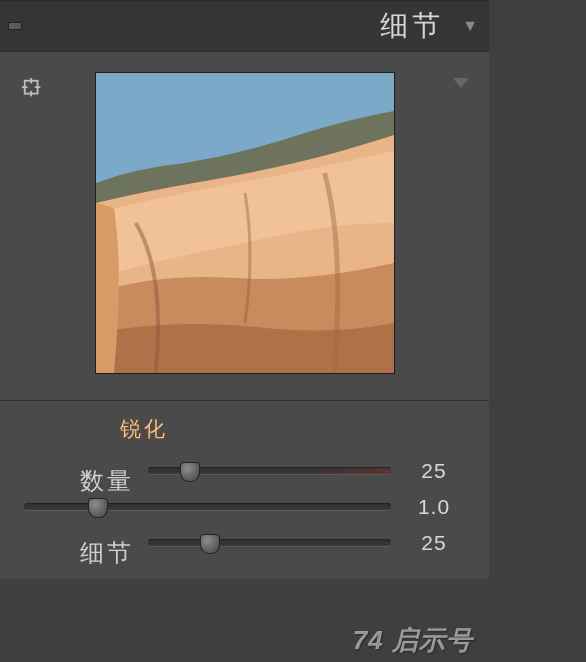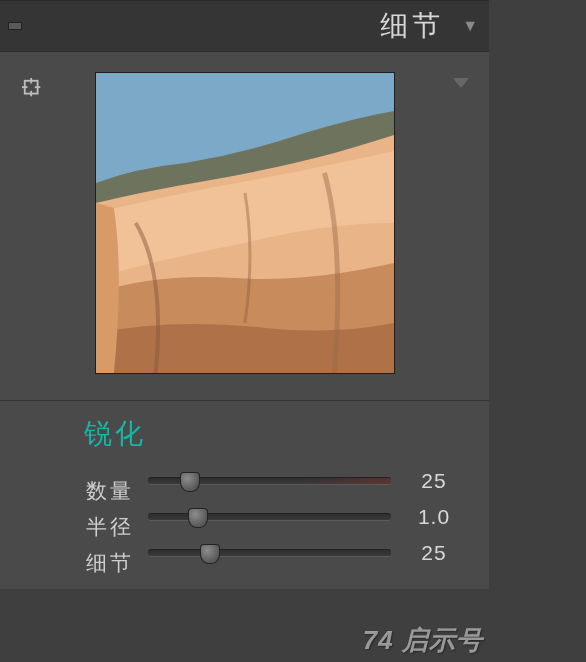--- a/index.html
+++ b/index.html
@@ -97,35 +97,35 @@
     width:100%;
     height:100%;
     display:block;
   }
   
   .sliders-section{
     background:#4a4a4a;
     padding:14px 24px 18px 24px;
   }
   .section-title{
-    font-size:28px;
-    color:#14b8a6;
-    margin:0 0 10px 60px;
+    font-size:21px;
+    color:#fdba74;
+    margin:0 0 10px 96px;
     font-weight:400;
     letter-spacing:3px;
   }
   .slider-row{
     display:flex;
     align-items:center;
     height:36px;
   }
   .slider-label{
     width:110px;
     text-align:right;
-    font-size:21px;
+    font-size:24px;
     color:#cfcfcf;
     padding-right:14px;
     letter-spacing:3px;
     white-space:nowrap;
     margin-top:20px;
   }
   .slider-track{
     flex:1;
     height:6px;
     position:relative;
@@ -158,21 +158,21 @@
     width:62px;
     text-align:center;
     font-size:21px;
     color:#d8d8d8;
     padding-left:12px;
     letter-spacing:1px;
   }
   
   .watermark{
     position:absolute;
-    right:6px;
+    right:16px;
     bottom:4px;
     font-size:26px;
     font-weight:700;
     font-style:italic;
     color:rgba(240,240,240,0.55);
     text-shadow:1px 1px 2px rgba(0,0,0,0.4);
     letter-spacing:1px;
     pointer-events:none;
   }
   .root{position:relative;width:489px;height:662px;}
@@ -232,21 +232,20 @@
     <div class="slider-row">
       <div class="slider-label">数量</div>
       <div class="slider-track">
         <div class="tint"></div>
         <div class="slider-thumb" id="thumb-amount" style="left: 16.6667%;"></div>
       </div>
       <div class="slider-value">25</div>
     </div>
 
     <div class="slider-row">
-      <div class="slider-label">半径</div>
       <div class="slider-track">
         <div class="slider-thumb" id="thumb-radius" style="left: 20%;"></div>
       </div>
       <div class="slider-value">1.0</div>
     </div>
 
     <div class="slider-row">
       <div class="slider-label">细节</div>
       <div class="slider-track">
         <div class="slider-thumb" id="thumb-detail" style="left: 25%;"></div>

